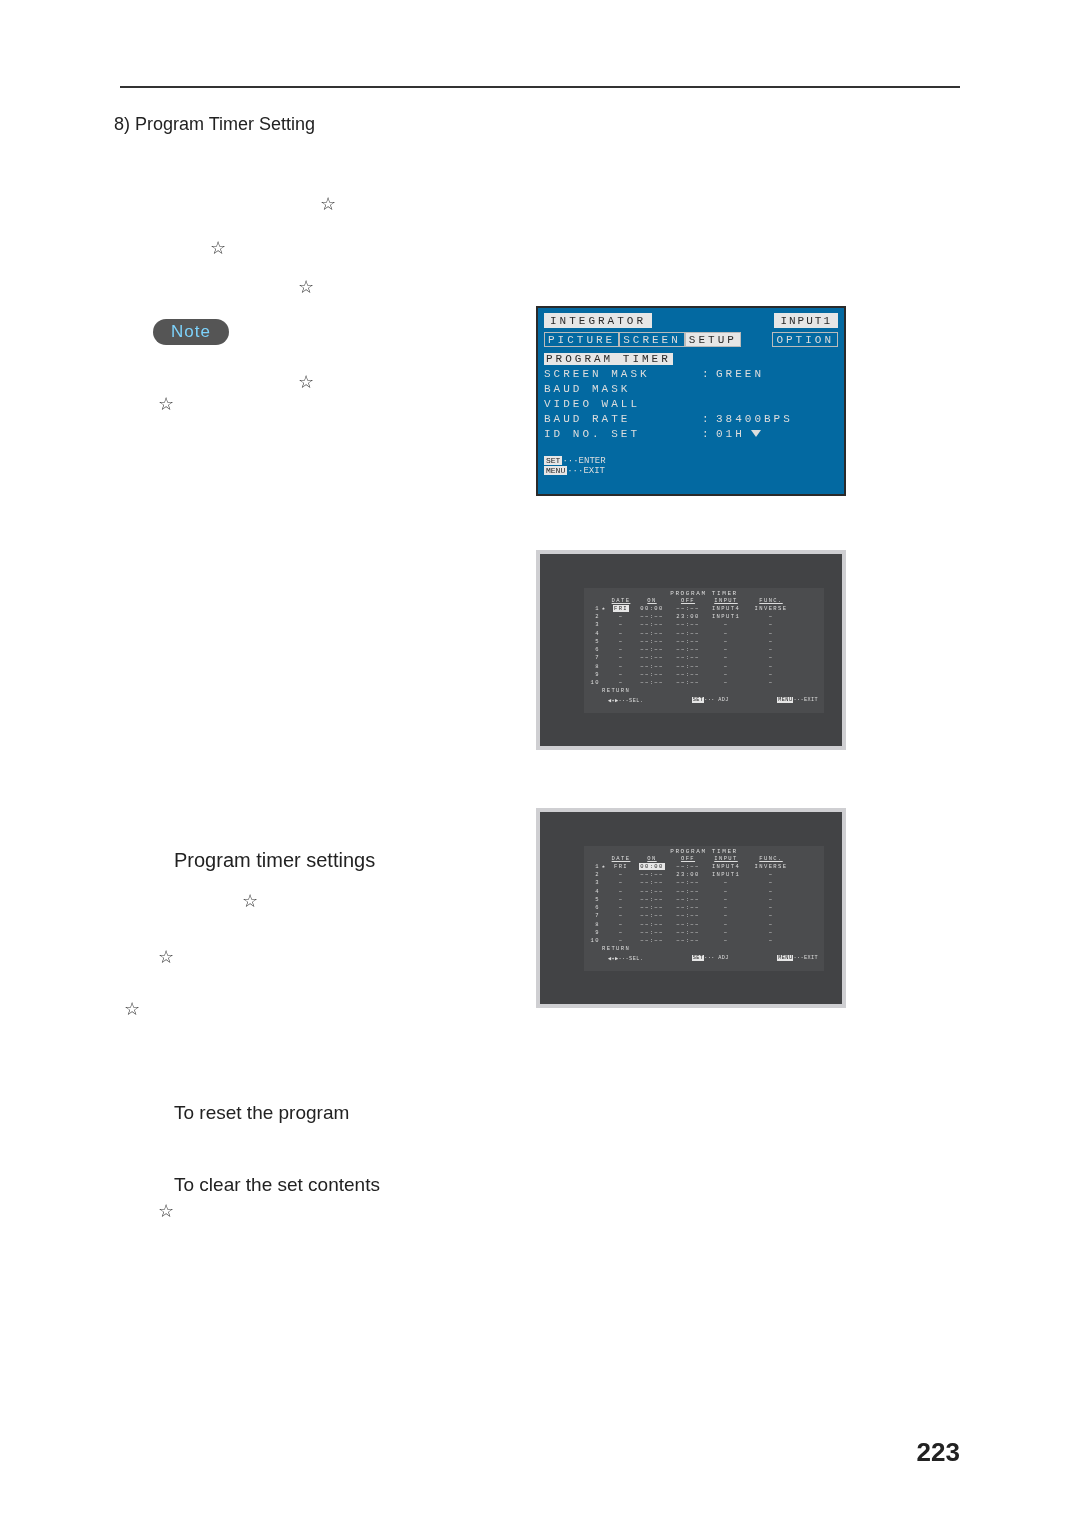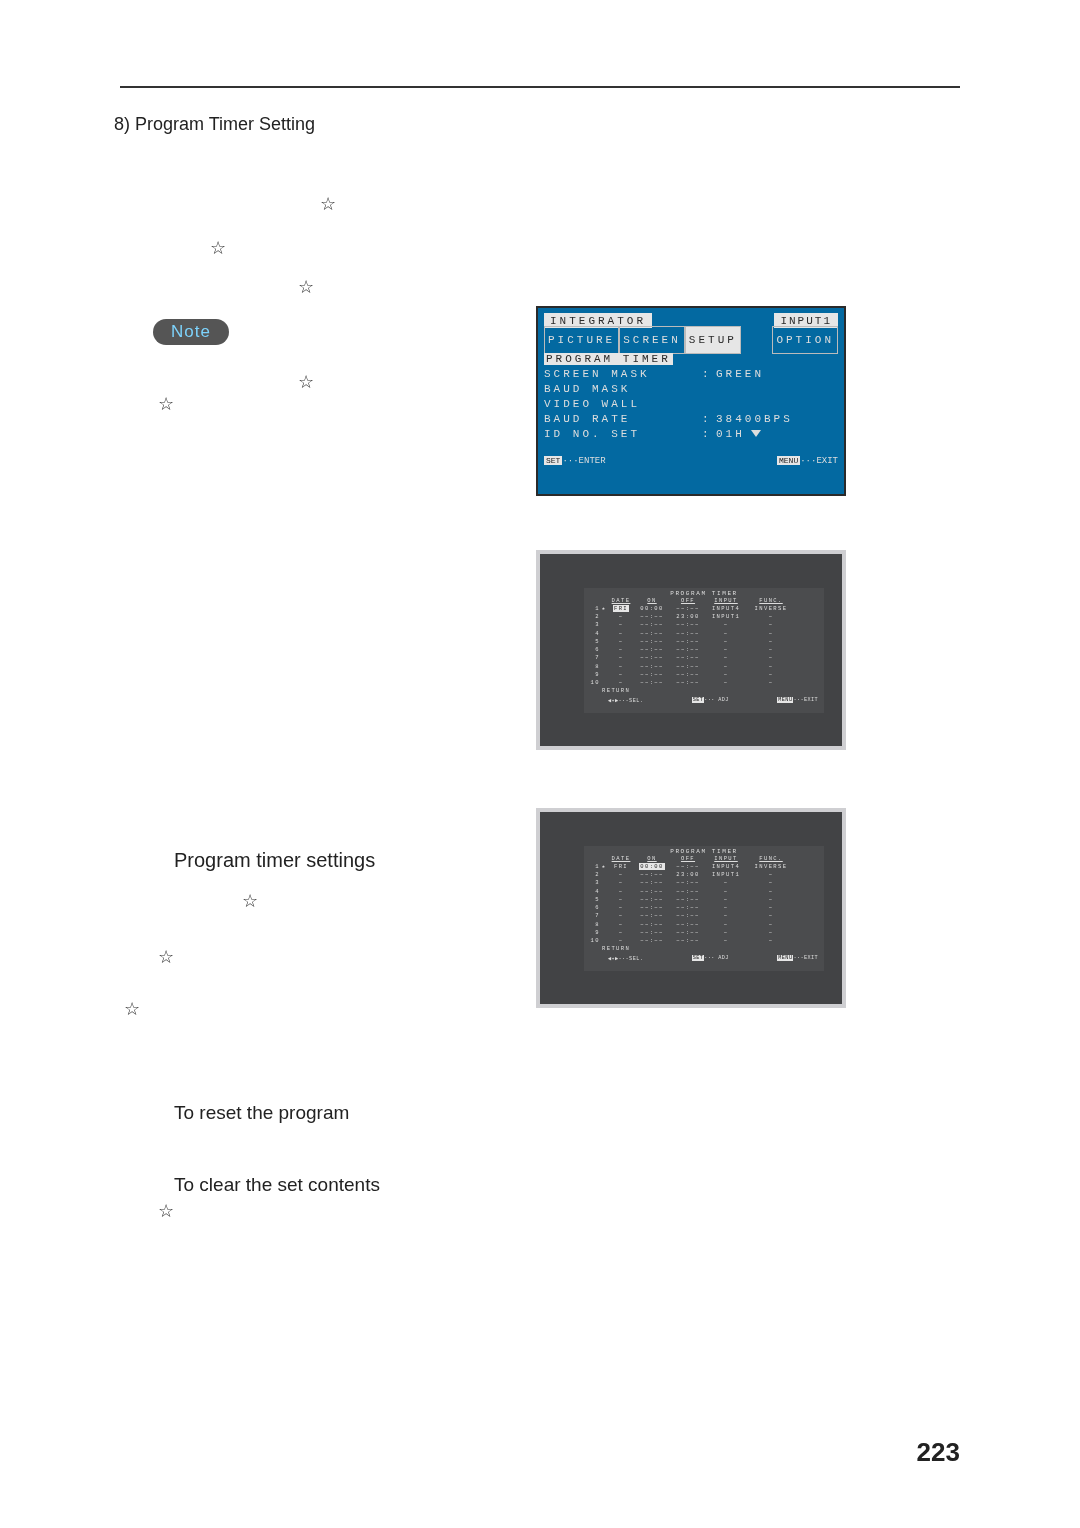--- a/index.html
+++ b/index.html
@@ -105,39 +105,40 @@
     padding: 0 6px;
     height: 15px;
     display: flex;
     align-items: center;
   }
   .osd1 .tabrow .tab {
     border: 1px solid #bbb;
     height: 15px;
     display: flex;
     align-items: center;
-    padding: 13px 3px;
+    padding: 0 3px;
     margin-right: 0;
     letter-spacing: 3px;
   }
   .osd1 .tabrow .tab.sel {
     background: #e6e6e6;
     color: #2a2a2a;
   }
   .osd1 .highlight {
     background: #e6e6e6;
     color: #2a2a2a;
     padding: 0 2px;
   }
   .osd1 .footer {
     margin-top: 15px;
     display: flex;
     justify-content: space-between;
     font-size: 9px;
     letter-spacing: 0;
+    flex-direction: column;
   }
   .osd1 .btn {
     background: #e6e6e6;
     color: #222;
     padding: 0 2px;
     font-size: 8px;
     display: inline-block;
   }
   .menuitem {
     display: flex;

